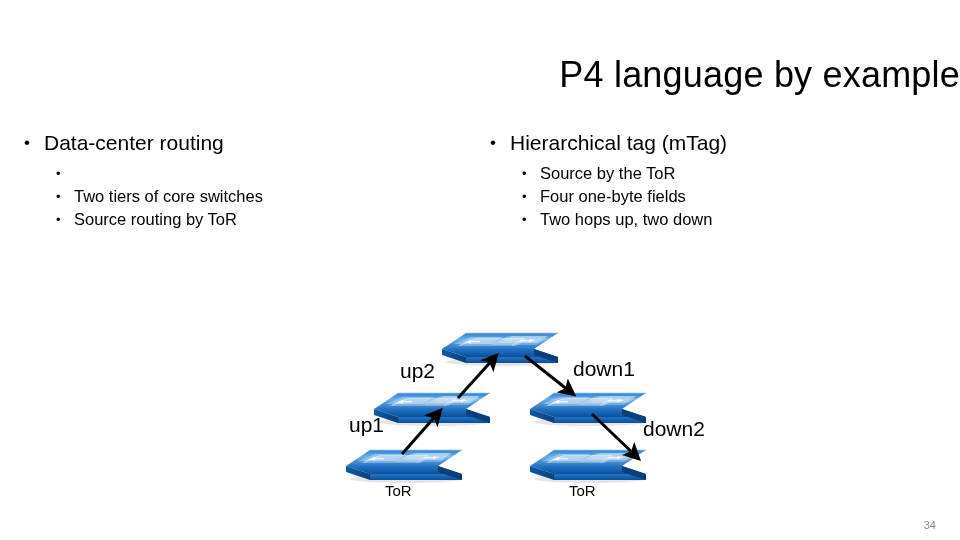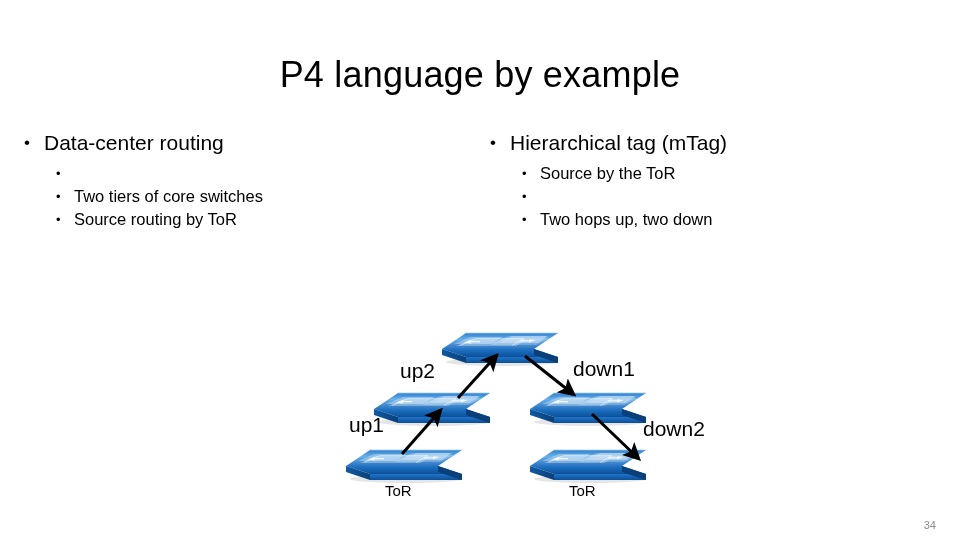--- a/index.html
+++ b/index.html
@@ -15,21 +15,21 @@
     font-family: "Liberation Sans", sans-serif;
     color: #000000;
   }
 
   
   .slide-title {
     position: absolute;
     left: 0;
     top: 54px;
     width: 960px;
-    text-align: center;
+    text-align: right;
     font-size: 36px;
     font-weight: 400;
     letter-spacing: 0.2px;
     color: #000;
     white-space: nowrap;
   }
 
   
   .column {
     position: absolute;
@@ -131,20 +131,21 @@
     <span>Hierarchical tag (mTag)</span>
   </div>
 
   <div class="sub-list">
     <div class="bullet-l2">
       <span class="marker">•</span>
       <span>Source by the ToR</span>
     </div>
     <div class="bullet-l2">
       <span class="marker">•</span>
+      <span>Four one-byte fields</span>
     </div>
     <div class="bullet-l2">
       <span class="marker">•</span>
       <span>Two hops up, two down</span>
     </div>
   </div>
 </div>
 
 <div class="diagram">
 

